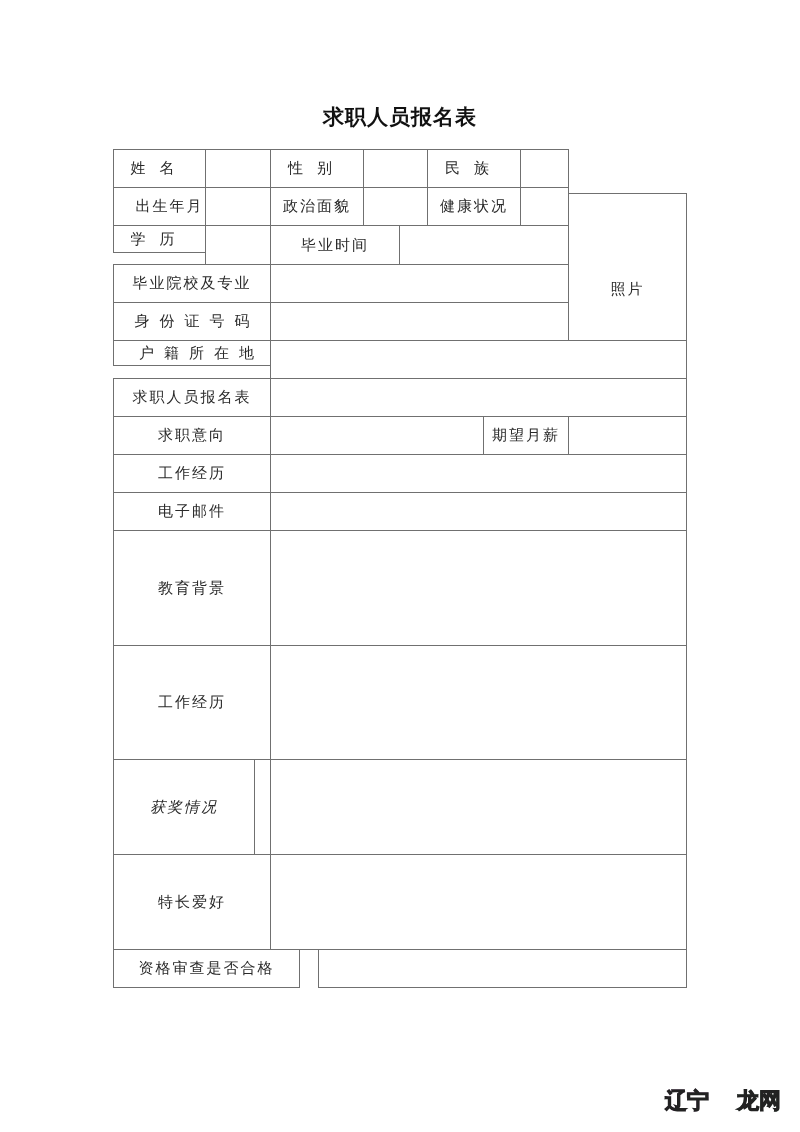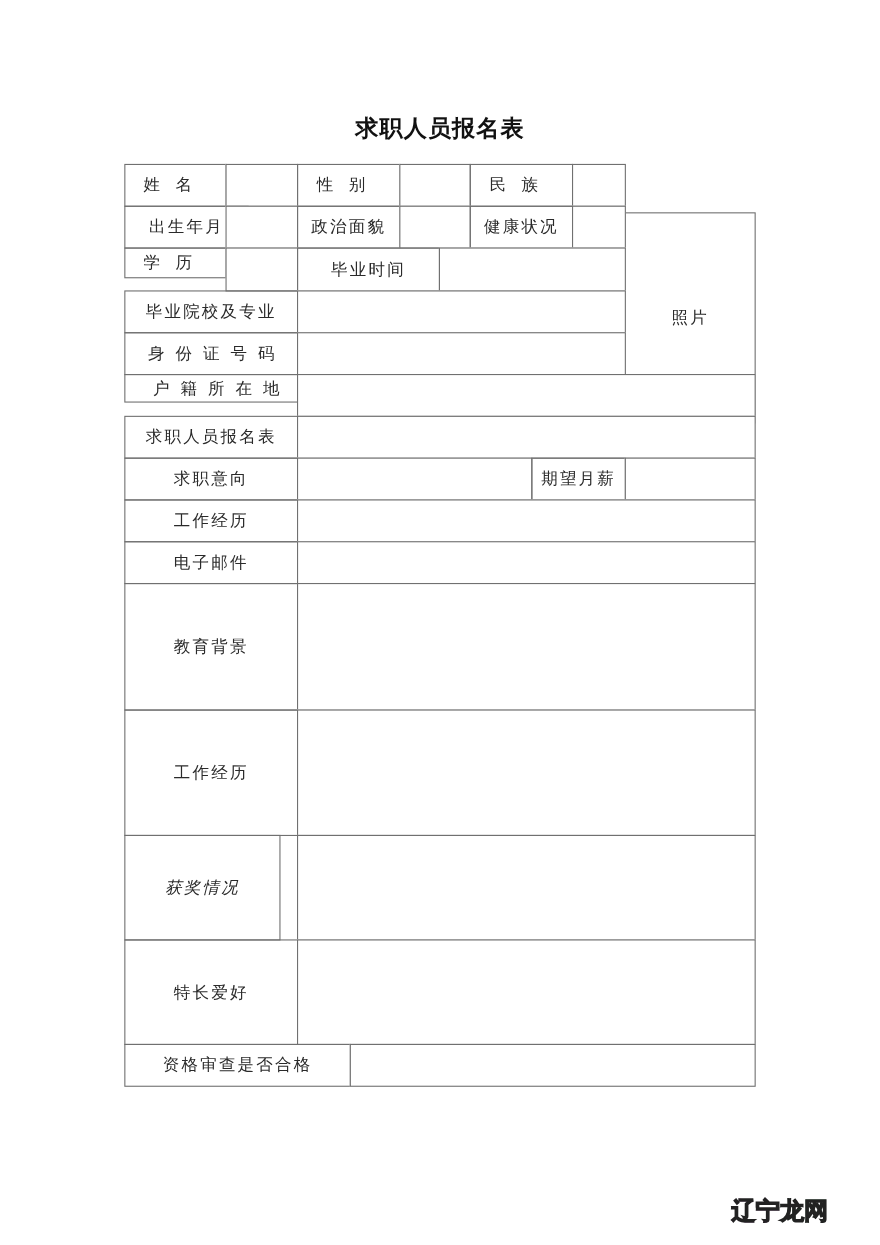--- a/index.html
+++ b/index.html
@@ -11,21 +11,21 @@
   .cell { position: absolute; box-sizing: border-box; border: 1px solid #707070;
           display: flex; align-items: center; justify-content: center;
           font-size: 15px; color: #2a2a2a; margin: 0; }
   .cell.input { background: #fff; }
   .sp2 { letter-spacing: 14px; }
   .sp1 { letter-spacing: 10px; padding-left: 10px; }
   .sp0 { letter-spacing: 2px; }
   .watermark { position: absolute; left: 665px; top: 1086px; font-size: 22px;
                font-weight: bold; font-family: "DejaVu Sans", sans-serif; letter-spacing: 0px; }
   .wm-red { color: #a21caf; -webkit-text-stroke: 1px #222; }
-  .wm-white { color: #15803d; -webkit-text-stroke: 1px #222; }
+  .wm-white { color: #15803d; margin-left: 28px; -webkit-text-stroke: 1px #222; }
 </style>
 </head>
 <body>
 
 <div class="title">求职人员报名表</div>
 
 <div class="cell sp2" style="left:113px;top:149px;width:93px;height:39px;">姓名</div>
 <div class="cell input" style="left:205px;top:149px;width:66px;height:39px;"></div>
 <div class="cell sp2" style="left:270px;top:149px;width:94px;height:39px;">性别</div>
 <div class="cell input" style="left:363px;top:149px;width:65px;height:39px;"></div>
@@ -74,18 +74,18 @@
 
 <div class="cell sp0" style="left:113px;top:645px;width:158px;height:115px;">工作经历</div>
 <div class="cell input" style="left:270px;top:645px;width:417px;height:115px;"></div>
 
 <div class="cell sp0" style="left:113px;top:759px;width:142px;height:96px;font-style:italic;">获奖情况</div>
 <div class="cell input" style="left:270px;top:759px;width:417px;height:96px;"></div>
 
 <div class="cell sp0" style="left:113px;top:854px;width:158px;height:96px;">特长爱好</div>
 <div class="cell input" style="left:270px;top:854px;width:417px;height:96px;"></div>
 
-<div class="cell sp0" style="left:113px;top:949px;width:206px;height:39px;">资格审查是否合格</div>
+<div class="cell sp0" style="left:113px;top:949px;width:187px;height:39px;">资格审查是否合格</div>
 <div class="cell input" style="left:318px;top:949px;width:369px;height:39px;"></div>
 
 <div class="watermark">
   <span class="wm-red">辽宁</span><span class="wm-white">龙网</span>
 </div>
 
 </body></html>

